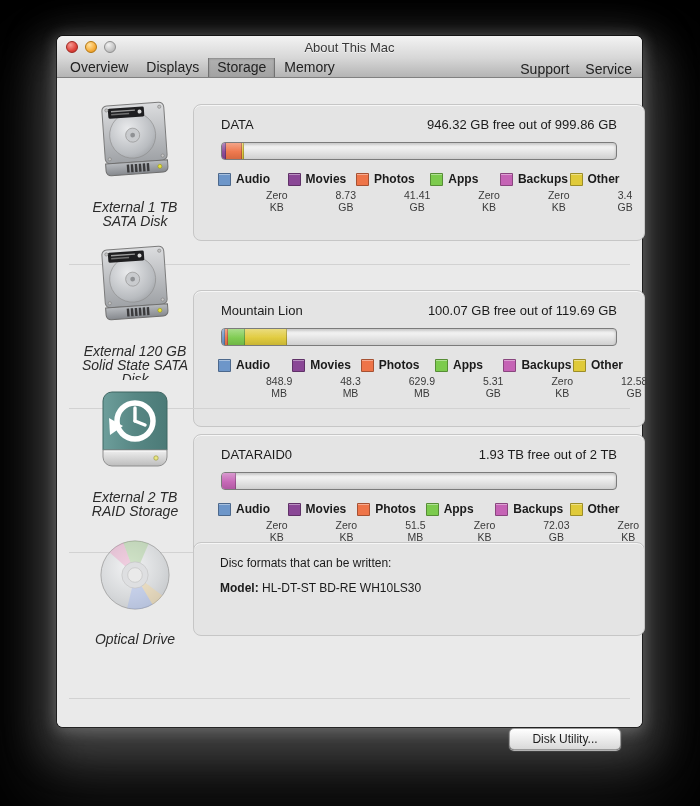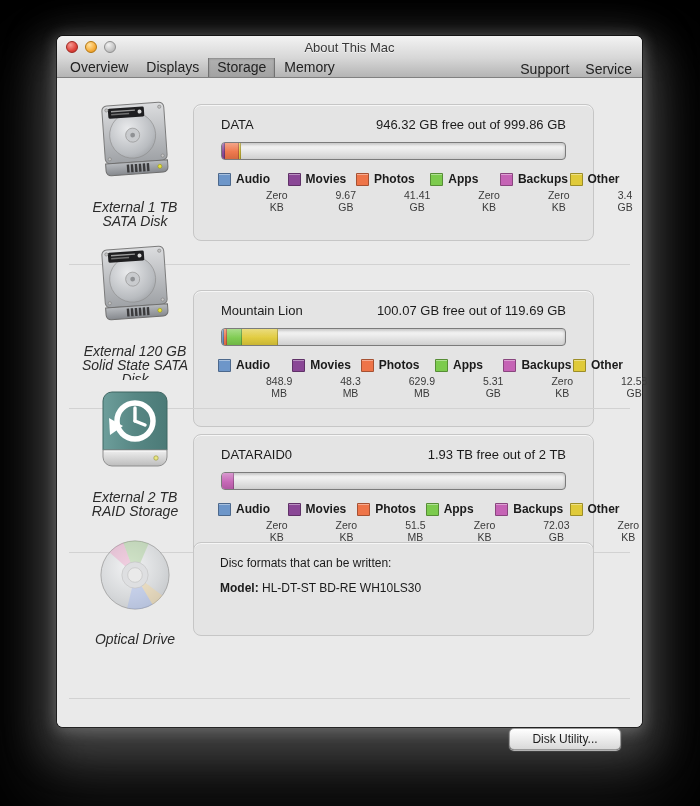--- a/index.html
+++ b/index.html
@@ -30,21 +30,21 @@
   .toolbar-right{margin-left:auto;display:flex;align-items:flex-end;gap:16px;padding-right:10px;}
   
   .content{position:absolute;top:42px;left:0;right:0;bottom:0;border-radius:0 0 6px 6px;background:#eaeaea;}
   .section{position:absolute;left:0;width:585px;}
   .icon-col{position:absolute;left:6px;width:144px;text-align:center;}
   .drive-icon{width:80px;height:80px;margin:0 auto;}
   .caption{font-size:14px;line-height:14px;color:#2b2b2b;margin-top:20px;font-style:italic;}
   .caption.clip{max-height:36px;overflow:hidden;}
   .divider{position:absolute;left:12px;right:12px;height:0;border-top:1px solid #d2d2d2;}
   
-  .info-box{position:absolute;left:136px;width:401px;box-sizing:border-box;background:#e4e4e4;
+  .info-box{position:absolute;left:136px;width:452px;box-sizing:border-box;background:#e4e4e4;
     border:1px solid #c6c6c6;border-radius:8px;box-shadow:inset 0 1px 0 rgba(255,255,255,0.65);}
   .box-head{display:flex;justify-content:space-between;padding:12px 27px 0 27px;
     font-size:13px;color:#1b1b1b;}
   .usage-bar{margin:10px 27px 0 27px;height:16px;border:1px solid #7b7b7b;border-radius:4px;
     background:linear-gradient(#ffffff,#d0d0d0);box-shadow:inset 0 2px 3px rgba(0,0,0,0.22);
     overflow:hidden;display:flex;}
   .seg{height:100%;background-image:linear-gradient(rgba(255,255,255,0.35),rgba(255,255,255,0.04) 55%,rgba(0,0,0,0.10));
     border-right:1px solid rgba(0,0,0,0.22);box-sizing:border-box;}
   .legend{display:flex;justify-content:space-between;margin:12px 24px 12px 24px;}
   .lg{text-align:center;}
@@ -161,21 +161,21 @@
                 <span class="swatch" style="background-color: rgb(109, 150, 201);"></span>
                 <span class="lg-name">Audio</span>
               </div>
             <div class="lg-val">Zero KB</div>
           </div>
           <div class="lg">
             <div class="lg-top">
                 <span class="swatch" style="background-color: rgb(138, 71, 150);"></span>
                 <span class="lg-name">Movies</span>
               </div>
-            <div class="lg-val">9.67 GB</div>
+            <div class="lg-val">8.73 GB</div>
           </div>
           <div class="lg">
             <div class="lg-top">
                 <span class="swatch" style="background-color: rgb(238, 116, 72);"></span>
                 <span class="lg-name">Photos</span>
               </div>
             <div class="lg-val">41.41 GB</div>
           </div>
           <div class="lg">
             <div class="lg-top">

